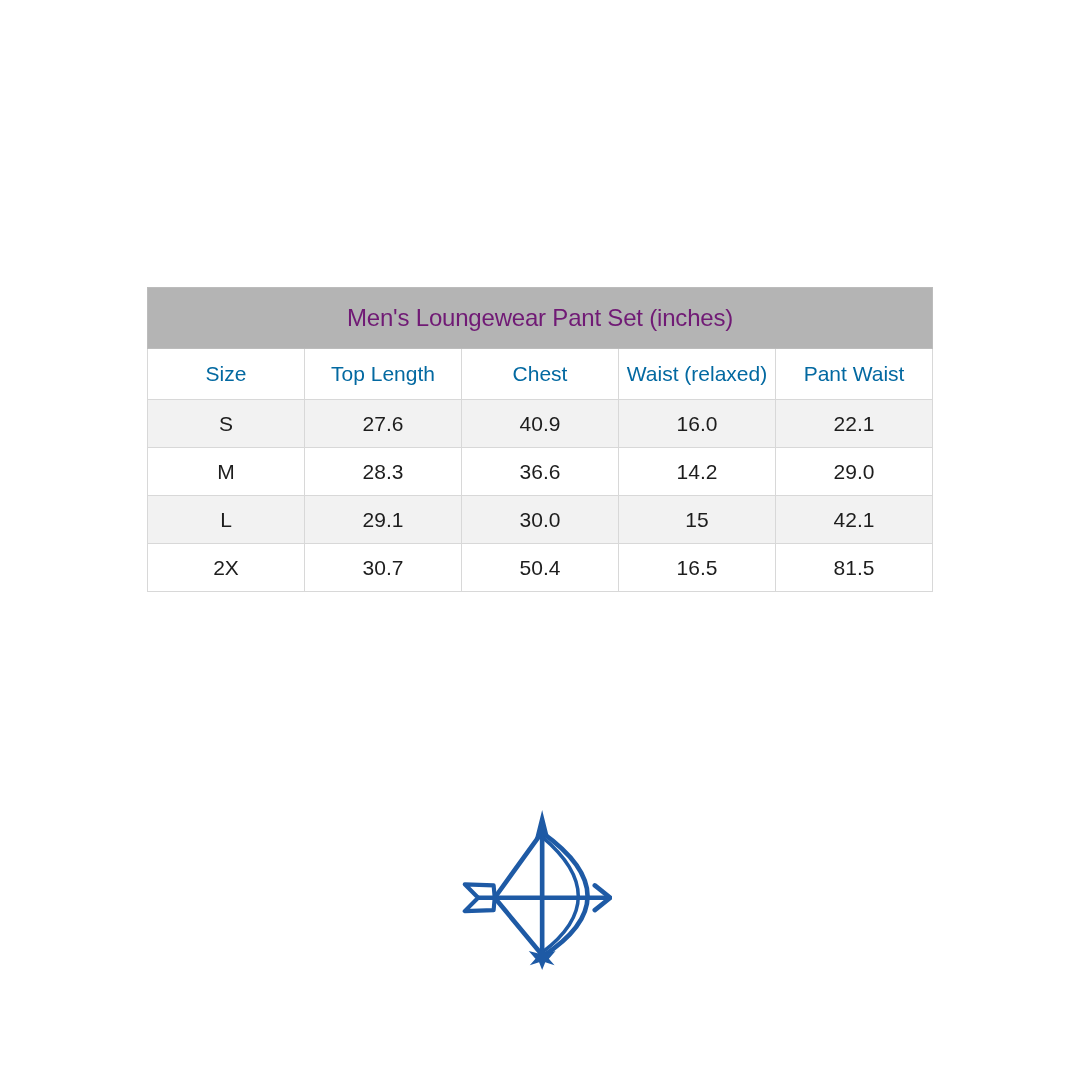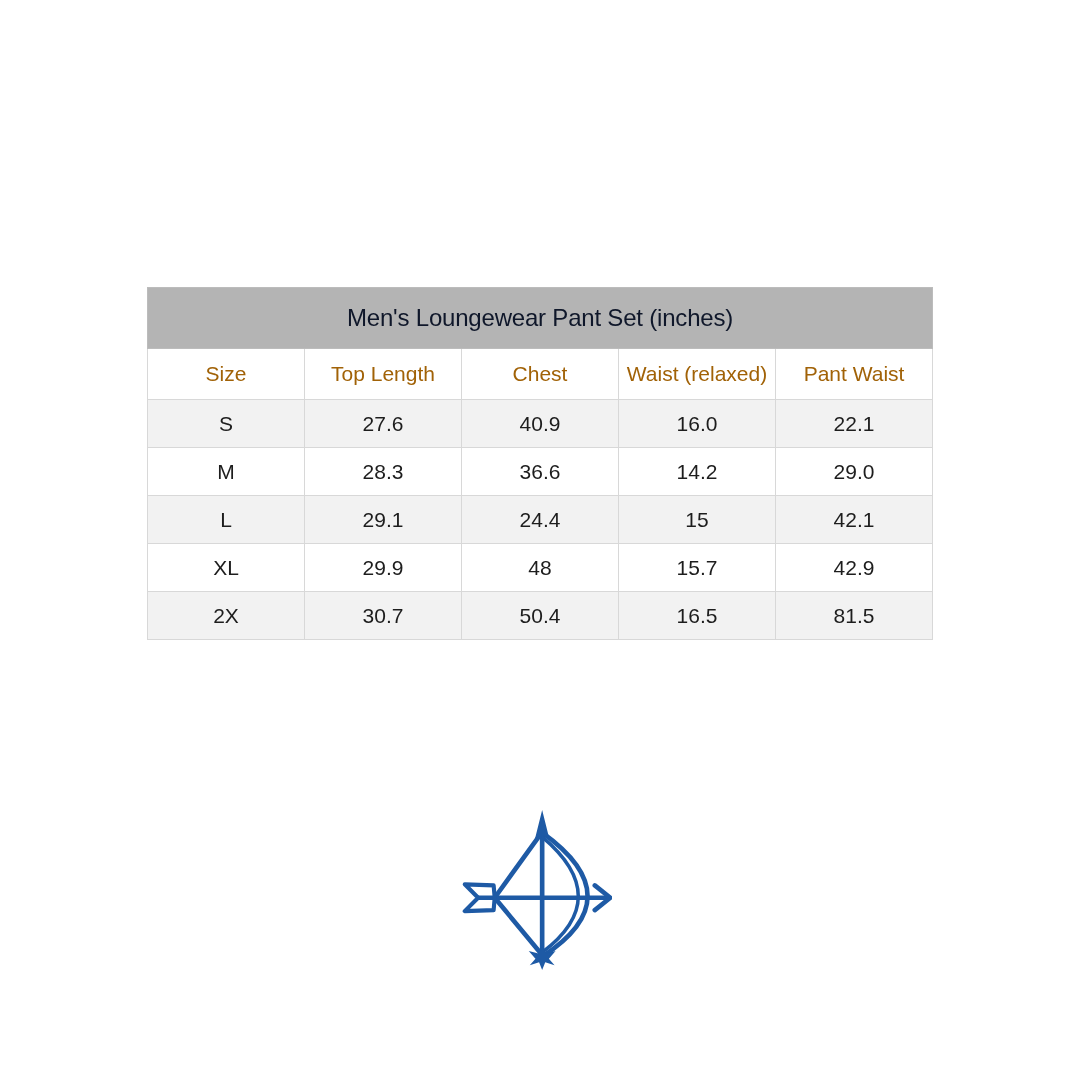--- a/index.html
+++ b/index.html
@@ -31,28 +31,28 @@
     padding: 0;
     overflow: hidden;
     white-space: nowrap;
   }
   th.chart-title {
     height: 60px;
     background: #b4b4b4;
     border: 1px solid #bcbcbc;
     font-size: 24px;
     letter-spacing: -0.2px;
-    color: #0f172a;
+    color: #701a75;
   }
   tr.header-row th {
     height: 50px;
     background: #ffffff;
     border: 1px solid #d8d8d8;
     font-size: 21px;
-    color: #a16207;
+    color: #0369a1;
   }
   tbody td {
     height: 47px;
     border: 1px solid #d8d8d8;
     font-size: 21px;
   }
   tbody tr:nth-child(odd)  { background: #f2f2f2; }
   tbody tr:nth-child(even) { background: #ffffff; }
 
   .logo {
@@ -109,30 +109,23 @@
       <tr>
         <td>M</td>
         <td>28.3</td>
         <td>36.6</td>
         <td>14.2</td>
         <td>29.0</td>
       </tr>
       <tr>
         <td>L</td>
         <td>29.1</td>
-        <td>24.4</td>
+        <td>30.0</td>
         <td>15</td>
         <td>42.1</td>
-      </tr>
-      <tr>
-        <td>XL</td>
-        <td>29.9</td>
-        <td>48</td>
-        <td>15.7</td>
-        <td>42.9</td>
       </tr>
       <tr>
         <td>2X</td>
         <td>30.7</td>
         <td>50.4</td>
         <td>16.5</td>
         <td>81.5</td>
       </tr>
     </tbody>
   </table>

